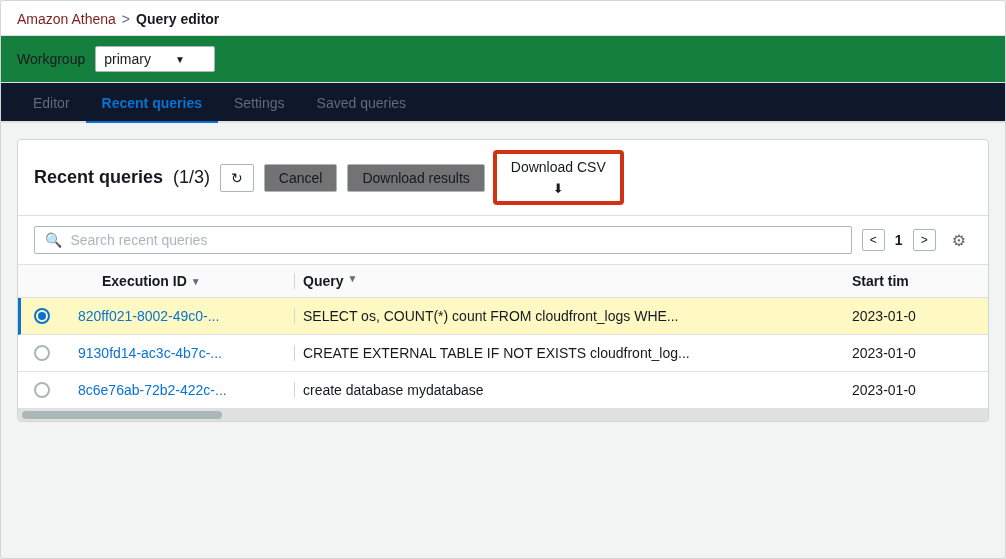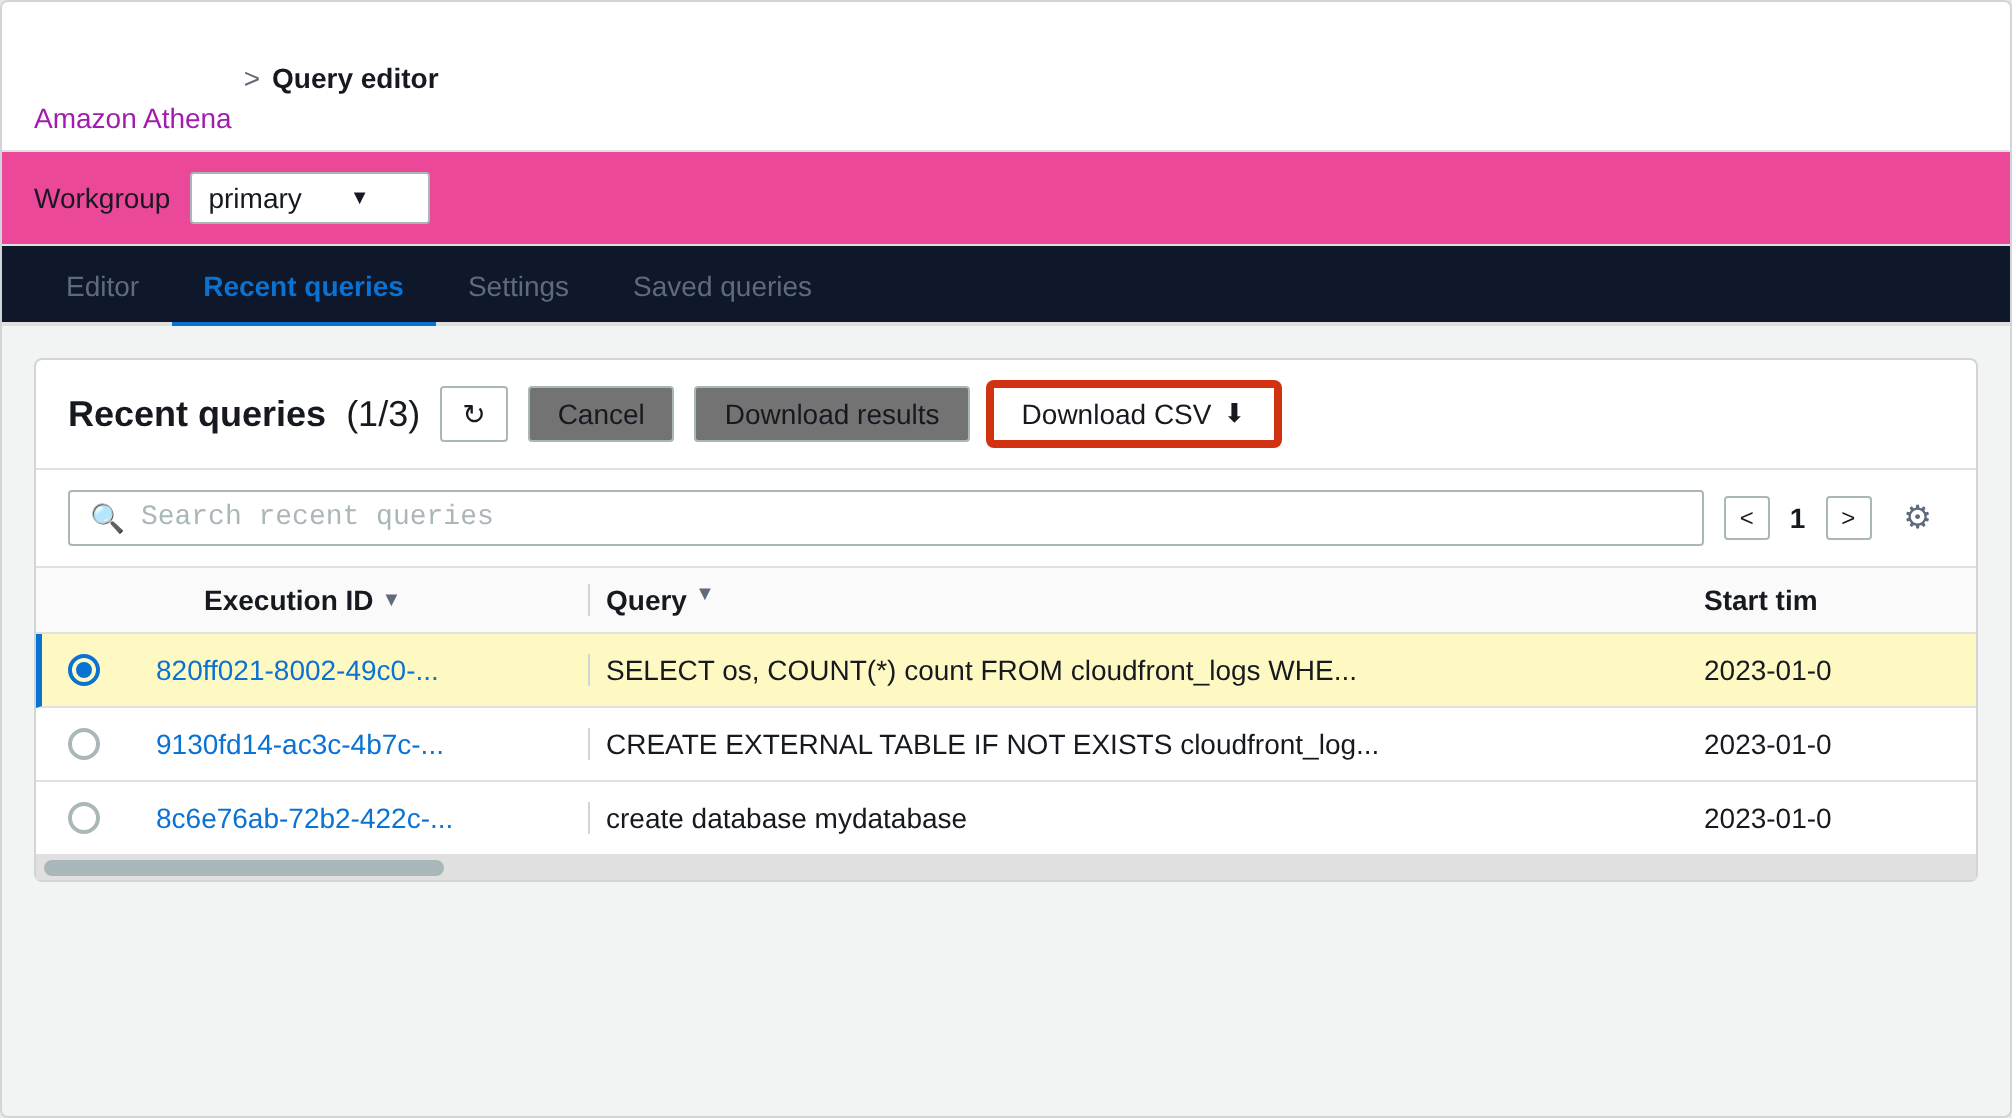--- a/index.html
+++ b/index.html
@@ -22,37 +22,36 @@
     }
     .breadcrumb-bar {
       background: #fff;
       padding: 10px 16px 8px 16px;
       display: flex;
       align-items: center;
       gap: 6px;
       border-bottom: 1px solid #e0e0e0;
     }
     .breadcrumb-link {
-      color: #a21caf;
+      color: #7f1d1d;
       cursor: pointer;
       font-size: 14px;
       text-decoration: none;
-      margin-top: 40px;
     }
     .breadcrumb-separator {
       color: #5f6b7a;
       font-size: 14px;
     }
     .breadcrumb-current {
       color: #16191f;
       font-size: 14px;
       font-weight: 600;
     }
     .workgroup-bar {
-      background: #ec4899;
+      background: #15803d;
       padding: 10px 16px;
       display: flex;
       align-items: center;
       gap: 10px;
       border-bottom: 1px solid #e0e0e0;
     }
     .workgroup-label {
       color: #16191f;
       font-size: 14px;
     }
@@ -145,20 +144,21 @@
       border: 2px solid #d13212;
       background: #fff;
       border-radius: 2px;
       padding: 5px 14px;
       cursor: pointer;
       font-size: 14px;
       color: #16191f;
       display: flex;
       gap: 6px;
       box-shadow: 0 0 0 2px #d13212;
+      flex-direction: column;
     }
     .search-bar {
       padding: 10px 16px;
       display: flex;
       align-items: center;
       gap: 10px;
       border-bottom: 1px solid #e0e0e0;
     }
     .search-input-wrapper {
       flex: 1;
@@ -171,21 +171,20 @@
       background: #fff;
     }
     .search-icon { color: #5f6b7a; font-size: 14px; }
     .search-input {
       border: none;
       outline: none;
       font-size: 14px;
       color: #16191f;
       flex: 1;
       background: transparent;
-      font-family: Liberation Mono, monospace;
     }
     .search-input::placeholder { color: #aab7b8; }
     .pagination {
       display: flex;
       align-items: center;
       gap: 6px;
     }
     .page-num {
       font-size: 14px;
       font-weight: 600;

